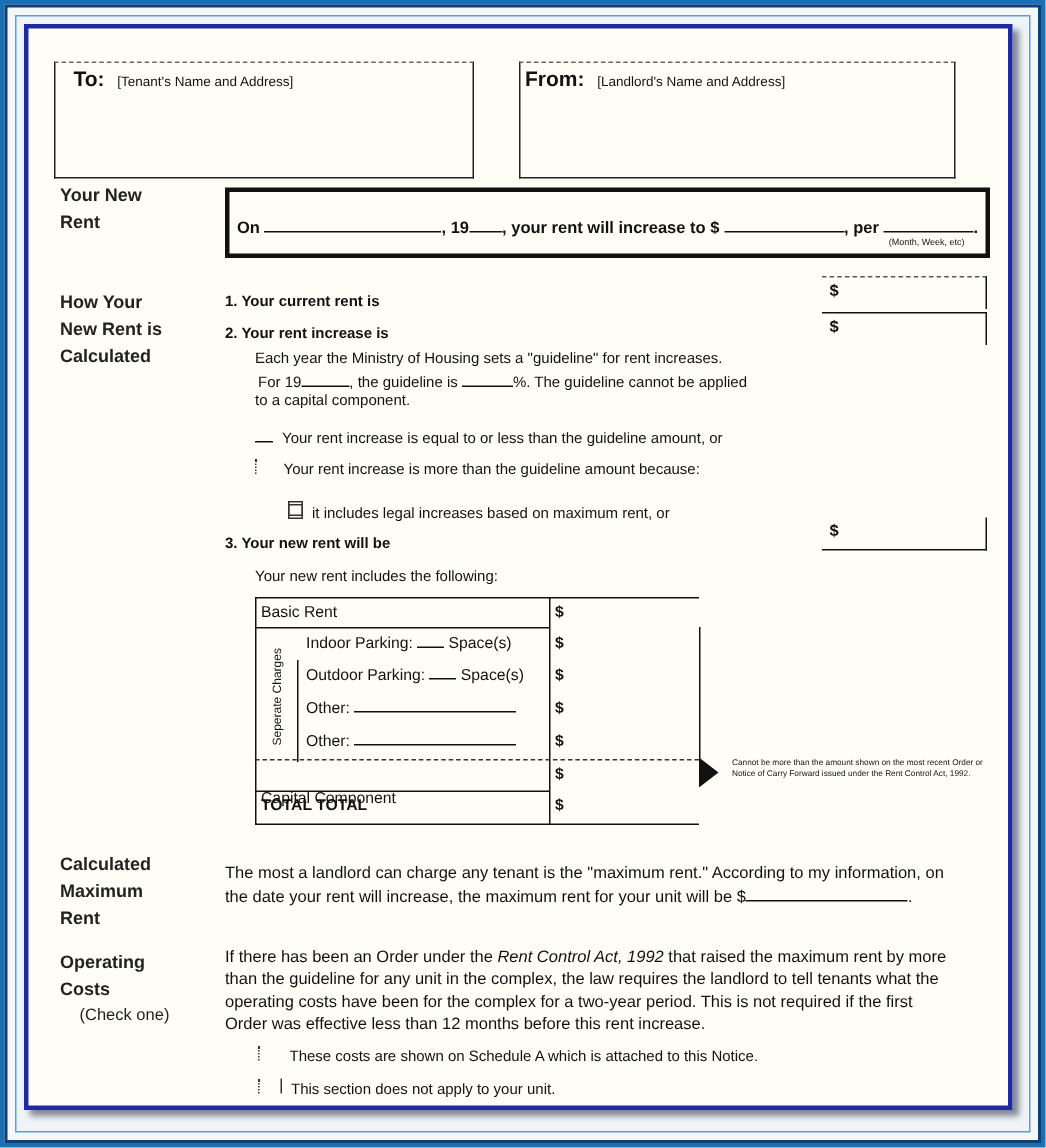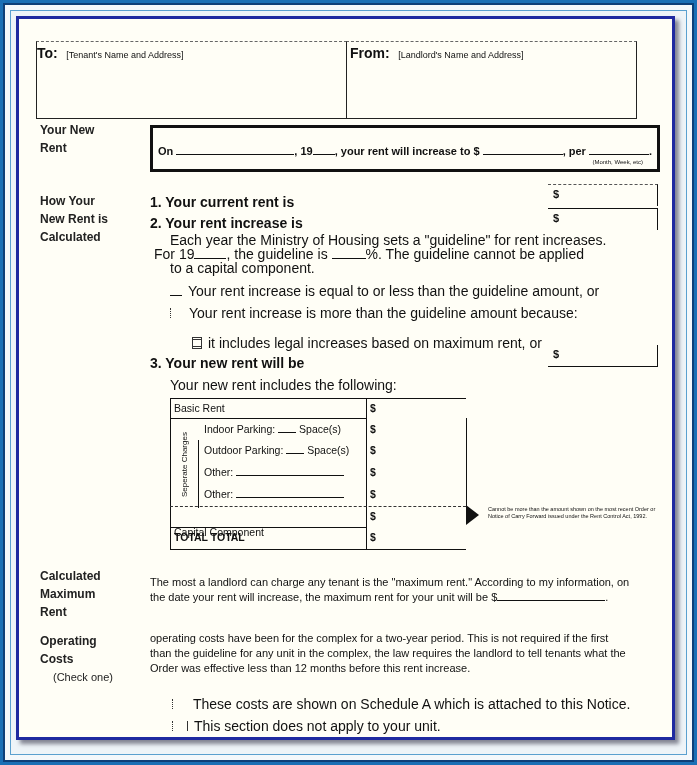--- a/index.html
+++ b/index.html
@@ -35,21 +35,21 @@
   .hdr-sub { font-size: 9px; font-weight: normal; margin-left: 4px; }
   .side-label { position: absolute; left: 40px; font-size: 12px; font-weight: bold; line-height: 18px; color: #222; }
   .side-sub { font-weight: normal; font-size: 11px; margin-left: 13px; }
   .rentbox {
     position: absolute; left: 150px; top: 125px; width: 510px; height: 47px;
     border: 3px solid #111; box-sizing: border-box;
     font-size: 11px; font-weight: bold; padding: 16px 0 0 5px;
   }
   .blank { display: inline-block; border-bottom: 1px solid #111; height: 10px; vertical-align: baseline; }
   .tiny { font-size: 6px; font-weight: normal; position: absolute; right: 14px; top: 31px; }
-  .txt { position: absolute; font-size: 14px; line-height: 14px; white-space: nowrap; }
+  .txt { position: absolute; font-size: 10px; line-height: 14px; white-space: nowrap; }
   .bold { font-weight: bold; }
   .amt-box {
     position: absolute; left: 548px; width: 110px; height: 22px;
     border-right: 1px solid #111; border-top: 1px dashed #555; box-sizing: border-box;
     font-size: 11px; font-weight: bold; padding: 3px 0 0 5px;
   }
   .amt-box.bottom { border-top: none; border-bottom: 1px solid #111; }
   .chk { display: inline-block; width: 8px; height: 8px; border: 1px solid #333; margin-right: 6px; vertical-align: -1px; }
   .tbl { position: absolute; left: 170px; top: 398px; width: 296px; height: 152px; font-size: 10.5px; }
   .tbl .row { position: absolute; left: 0; height: 21px; line-height: 21px; box-sizing: border-box; }
@@ -67,21 +67,21 @@
 </style>
 </head>
 <body>
 
 <div class="outer-frame">
   <div class="inner-light"></div>
 </div>
 
 <div class="page" style="left:16px; top:16px;"></div>
 
-<div class="hdr-box" style="left:36px; width:311px; padding:2px 0 0 0;">
+<div class="hdr-box" style="left:36px; width:280px; padding:2px 0 0 12px;">
   <span class="hdr-label">To:</span>
   <span class="hdr-sub">[Tenant's Name and Address]</span>
 </div>
 <div class="hdr-box" style="left:346px; width:291px; padding:2px 0 0 3px; border-left:1px solid #222;">
   <span class="hdr-label">From:</span>
   <span class="hdr-sub">[Landlord's Name and Address]</span>
 </div>
 
 <div class="side-label" style="top:121px;">
   <div>Your New</div>
@@ -99,21 +99,21 @@
 <div class="side-label" style="top:192px;">
   <div>How Your</div>
   <div>New Rent is</div>
   <div>Calculated</div>
 </div>
 <div class="txt bold" style="left:150px; top:195px;">1.  Your current rent is</div>
 <div class="amt-box" style="top:184px;"><span>$</span></div>
 <div class="txt bold" style="left:150px; top:216px;">2.  Your rent increase is</div>
 <div class="amt-box" style="top:208px; border-top:1px solid #111;"><span>$</span></div>
 <div class="txt" style="left:170px; top:233px;">Each year the Ministry of Housing sets a "guideline" for rent increases.</div>
-<div class="txt" style="left:154px; top:247px;">
+<div class="txt" style="left:172px; top:247px;">
   <span>For 19</span><span class="blank" style="width:32px;"></span><span>, the guideline is</span>
   <span class="blank" style="width:34px;"></span><span>%.  The guideline cannot be applied</span>
 </div>
 <div class="txt" style="left:170px; top:261px;">to a capital component.</div>
 
 <div class="txt" style="left:170px; top:284px;">
   <span class="blank" style="width:12px; margin-right:6px;"></span><span>Your rent increase is equal to or less than the guideline amount, or</span>
 </div>
 <div class="txt" style="left:170px; top:306px;">
   <span style="display:inline-block; width:14px; border-left:1px dotted #333; height:10px; margin-right:4px;"></span><span>Your rent increase is more than the guideline amount because:</span>
@@ -194,22 +194,23 @@
   <div>The most a landlord can charge any tenant is the "maximum rent."  According to my  information, on</div>
   <div><span>the date your rent will increase, the maximum rent for your unit will be $</span><span class="blank" style="width:108px;"></span>.</div>
 </div>
 
 <div class="side-label" style="top:632px;">
   <div>Operating</div>
   <div>Costs</div>
   <div class="side-sub">(Check one)</div>
 </div>
 <div class="para" style="left:150px; top:631px; width:510px;">
+  <div><span>If there has been an Order under the </span><i>Rent Control Act, 1992</i><span> that raised the maximum rent by more</span></div>
+  <div>than the guideline for any unit in the complex, the law requires the landlord to tell tenants what the</div>
   <div>operating costs have been for the complex for a two-year period.  This is not required if the first</div>
-  <div>than the guideline for any unit in the complex, the law requires the landlord to tell tenants what the</div>
   <div>Order was effective less than 12 months before this rent increase.</div>
 </div>
 <div class="txt" style="left:172px; top:697px;">
   <span style="display:inline-block; width:14px; border-left:1px dotted #333; height:10px; margin-right:6px;"></span><span>These costs are shown on Schedule A which is attached to this Notice.</span>
 </div>
 <div class="txt" style="left:172px; top:719px;">
   <span style="display:inline-block; width:14px; border-left:1px dotted #333; border-right:1px solid #333; height:10px; margin-right:6px;"></span><span>This section does not apply to your unit.</span>
 </div>
 
 </body></html>

